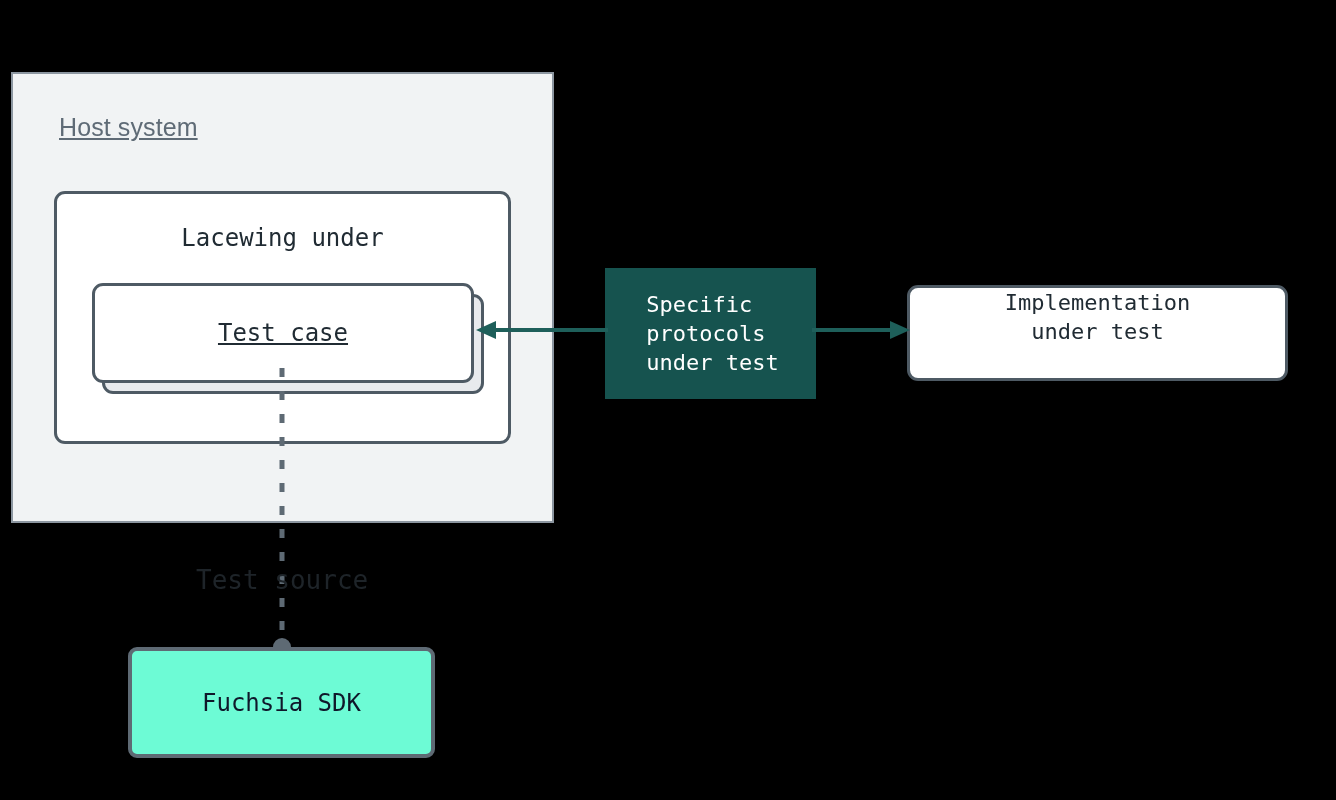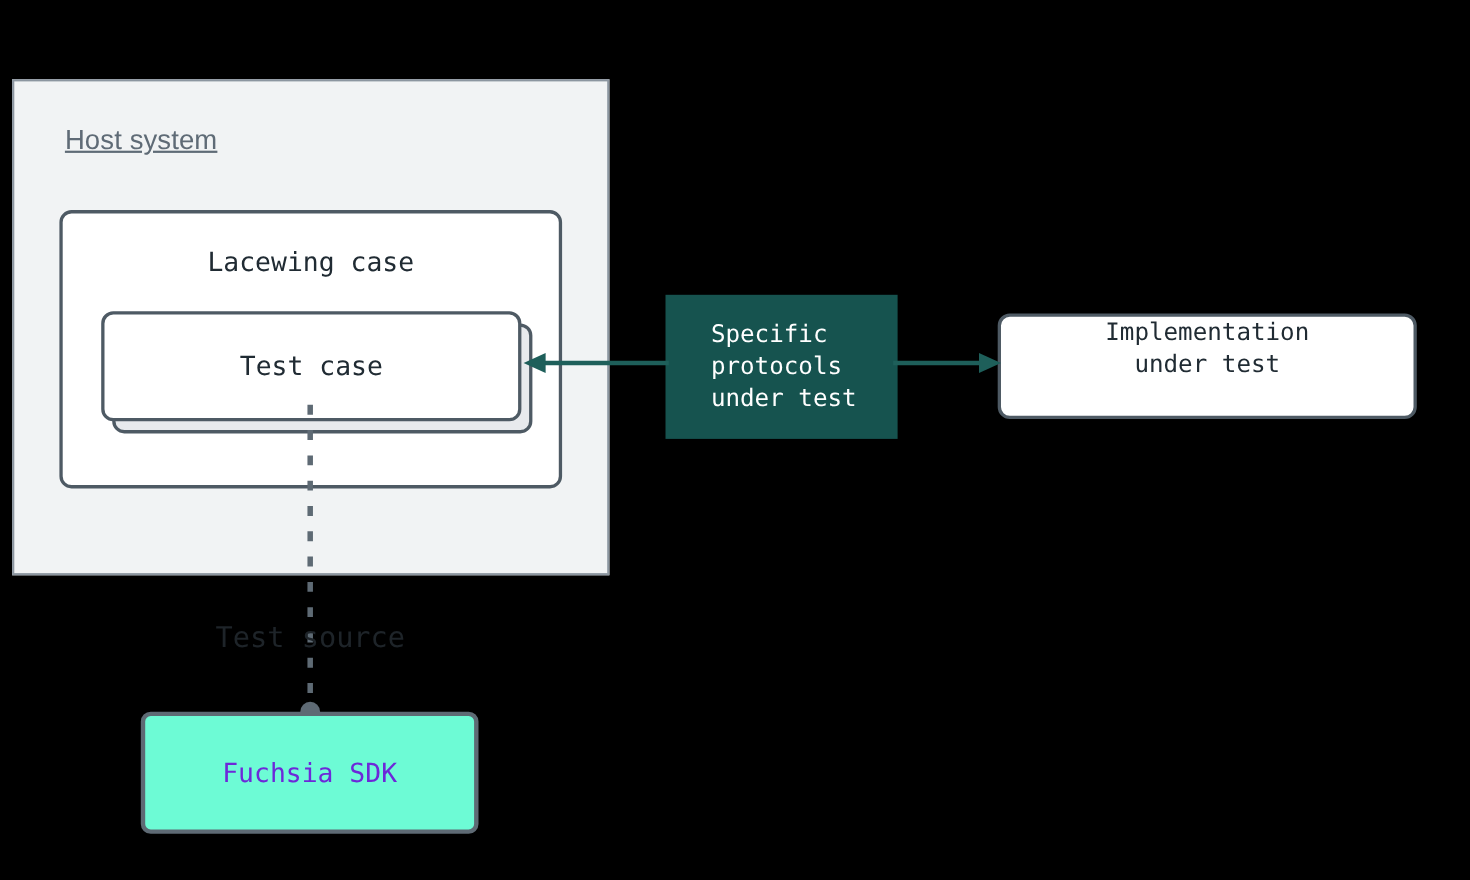--- a/index.html
+++ b/index.html
@@ -98,20 +98,21 @@
     display: flex;
     align-items: center;
     justify-content: center;
   }
   #testcase-label {
     font-family: "DejaVu Sans Mono", "Liberation Mono", monospace;
     font-size: 24px;
     line-height: 28px;
     color: #202B33;
     white-space: nowrap;
+    text-decoration: underline;
   }
 
   #impl-box {
     left: 907px;
     top: 285px;
     width: 381px;
     height: 96px;
     display: flex;
     justify-content: center;
   }
@@ -166,21 +167,21 @@
     border: 4px solid #5E6A74;
     border-radius: 9px;
     display: flex;
     align-items: center;
     justify-content: center;
   }
   #sdk-label {
     font-family: "DejaVu Sans Mono", "Liberation Mono", monospace;
     font-size: 24px;
     line-height: 28px;
-    color: #6d28d9;
+    color: #0f172a;
     white-space: nowrap;
   }
 
   
   #dashed-connector {
     position: absolute;
     left: 274px;
     top: 368px;
     width: 16px;
     height: 285px;
@@ -202,21 +203,21 @@
 </head>
 <body>
 
 <div id="canvas">
 
   <div id="host-panel" class="panel">
     <div class="panel-title">Host system</div>
   </div>
 
   <div id="lacewing-box" class="box">
-    <div id="lacewing-label">Lacewing case</div>
+    <div id="lacewing-label">Lacewing under</div>
   </div>
 
   <div id="testcase-stack">
     <div id="testcase-back" class="stack-card"></div>
     <div id="testcase-front" class="stack-card">
       <div id="testcase-label">Test case</div>
     </div>
   </div>
 
 

